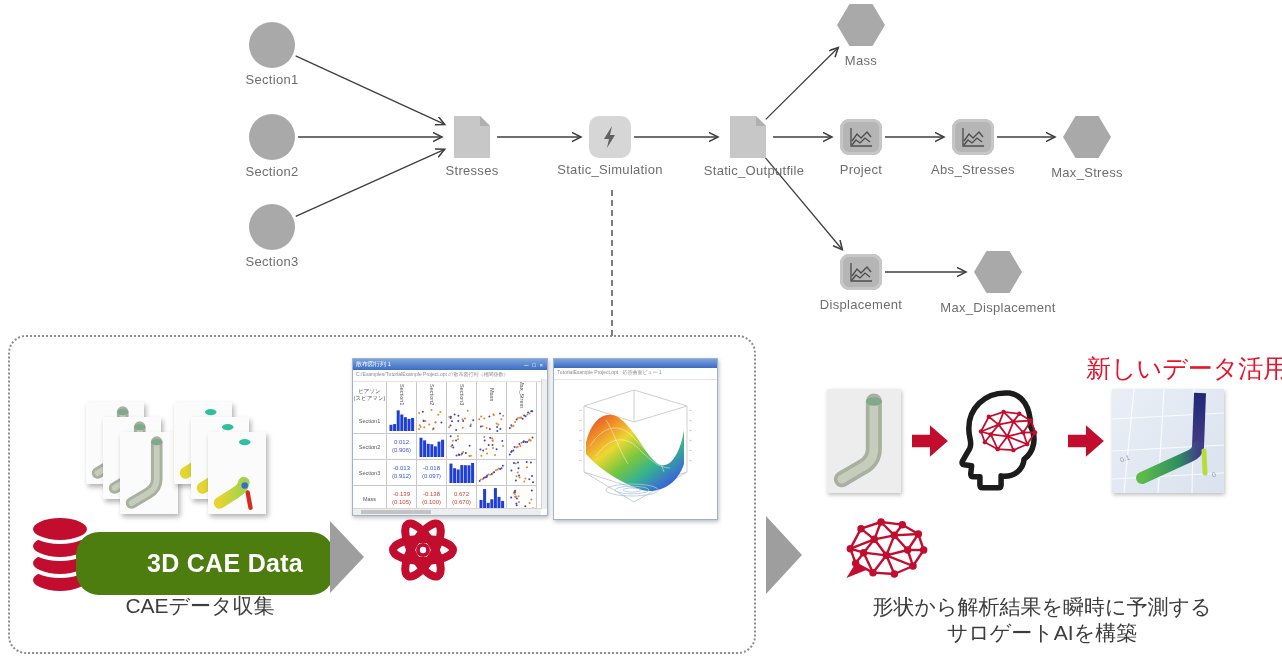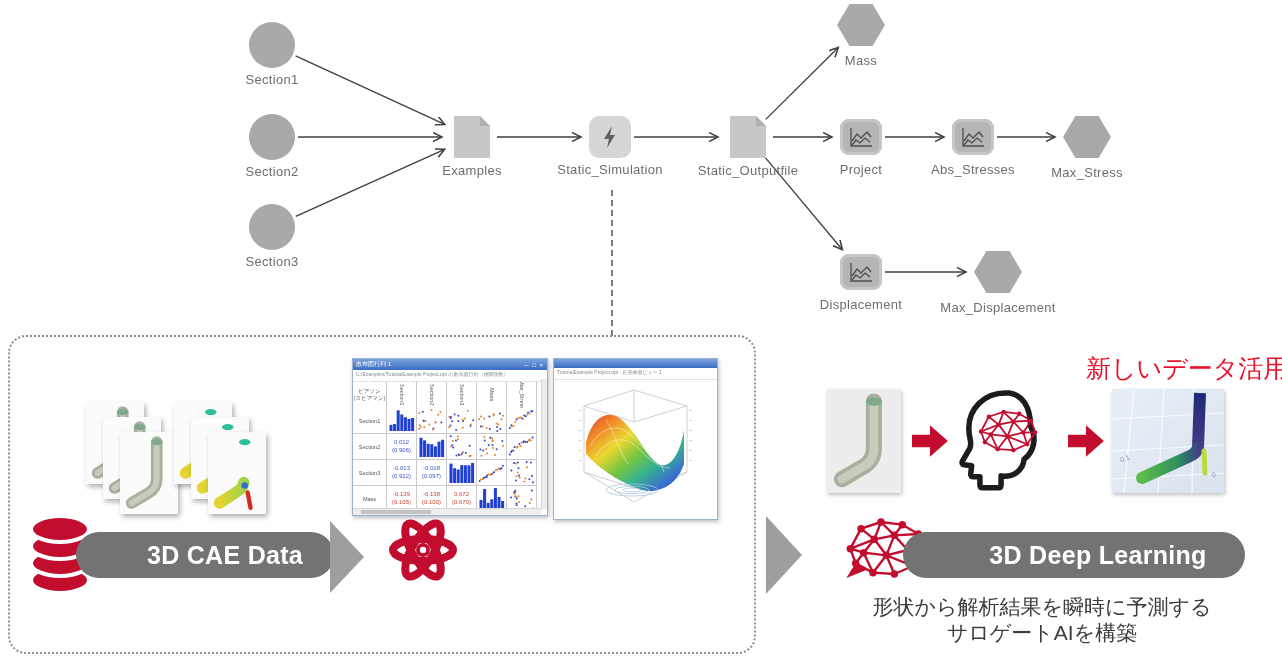--- a/index.html
+++ b/index.html
@@ -21,21 +21,21 @@
             font-size:13px;color:#6e6e6e;letter-spacing:.3px;}
   .dash-connector{position:absolute;left:611px;top:190px;height:146px;width:0;
                   border-left:2px dashed #7d7d7d;}
   
   .box{position:absolute;border-radius:18px;}
   .box-left{left:8px;top:335px;width:744px;height:315px;border:2px dotted #8f8f8f;}
   
   .card{position:absolute;width:58px;height:82px;background:#fbfbfb;
         box-shadow:2px 3px 5px rgba(0,0,0,.30);}
   
-  .pill{position:absolute;height:46px;border-radius:23px;background:#737373;color:#fff;
+  .pill{position:absolute;height:63px;border-radius:23px;background:#4d7c0f;color:#fff;
         font-weight:bold;font-size:25px;display:flex;align-items:center;justify-content:center;
         letter-spacing:.3px;}
   .caption{position:absolute;color:#3d3d3d;font-size:21px;text-align:center;white-space:nowrap;}
   .tri{position:absolute;background:#9e9e9e;clip-path:polygon(0 0,100% 50%,0 100%);}
   .tag-red{position:absolute;color:#e8132b;font-size:25px;font-weight:500;white-space:nowrap;}
   
   .win{position:absolute;background:#fff;border:1px solid #9db3cc;box-shadow:1px 2px 4px rgba(0,0,0,.25);}
   #mx-win{left:352px;top:358px;width:194px;height:156px;}
   .win-title{height:11px;background:linear-gradient(#7ba3e0,#3a6cc0);display:flex;align-items:center;
              padding:0 3px;color:#fff;font-size:6px;white-space:nowrap;overflow:hidden;}
@@ -98,36 +98,36 @@
         </div>
         <div class="wf-node" style="left: 272px; top: 227px;">
           <div class="wf-shape sh-circle"></div>
           <div class="wf-label" style="top: 27px;">Section3</div>
         </div>
         <div class="wf-node" style="left: 472px; top: 137px;">
           <svg class="wf-shape" width="38" height="44" viewBox="0 0 38 44">
             <path d="M1 1 h26 l10 10 v32 h-36 z" fill="#c7c7c7"></path>
             <path d="M27 1 l10 10 h-10 z" fill="#b0b0b0"></path>
           </svg>
-          <div class="wf-label" style="top: 26px;">Examples</div>
+          <div class="wf-label" style="top: 26px;">Stresses</div>
         </div>
         <div class="wf-node" style="left: 610px; top: 137px;">
           <div class="wf-shape sh-task">
             <svg width="24" height="24" viewBox="0 0 24 24">
               <path d="M14 1 L6 14 h5 l-2 9 8-13 h-5 z" fill="#616161"></path>
             </svg>
           </div>
           <div class="wf-label" style="top: 25px;">Static_Simulation</div>
         </div>
         <div class="wf-node" style="left: 748px; top: 137px;">
           <svg class="wf-shape" width="38" height="44" viewBox="0 0 38 44">
             <path d="M1 1 h26 l10 10 v32 h-36 z" fill="#c7c7c7"></path>
             <path d="M27 1 l10 10 h-10 z" fill="#b0b0b0"></path>
           </svg>
-          <div class="wf-label" style="top: 26px;">Static_Outputfile</div>
+          <div class="wf-label" style="top: 26px; margin-left: 6px;">Static_Outputfile</div>
         </div>
         <div class="wf-node" style="left: 861px; top: 25px;">
           <div class="wf-shape sh-hex"></div>
           <div class="wf-label" style="top: 28px;">Mass</div>
         </div>
         <div class="wf-node" style="left: 861px; top: 137px;">
           <div class="wf-shape sh-chart">
             <svg width="28" height="24" viewBox="0 0 28 24">
               <g stroke="#4d4d4d" fill="none" stroke-width="1.3">
                 <path d="M4 3 V21 H25"></path>
@@ -251,20 +251,21 @@
     <g fill="#c30d2e" stroke="#fff" stroke-width="4">
       <ellipse cx="30" cy="66" rx="29" ry="13"></ellipse>
       <ellipse cx="30" cy="49" rx="29" ry="13"></ellipse>
       <ellipse cx="30" cy="32" rx="29" ry="13"></ellipse>
       <ellipse cx="30" cy="15" rx="29" ry="13"></ellipse>
     </g>
   </svg>
   <div class="pill" style="left:76px;top:532px;width:218px;padding-left:40px;">
     <span>3D CAE Data</span>
   </div>
+  <div class="caption" style="left:75px;top:592px;width:250px;">CAEデータ収集</div>
 
   <div class="tri" style="left:330px;top:521px;width:34px;height:72px;"></div>
 
   <div class="win" id="mx-win">
     <div class="win-title">
       <span class="wt-text">散布図行列 1</span>
       <span class="wt-btns">─ □ ×</span>
     </div>
     <div class="win-info">C:/Examples/TutorialExample Project.opt の散布図行列（相関係数）</div>
     <div id="mx-grid">
@@ -787,19 +788,16 @@
       <circle cx="51" cy="37" r="2.8" fill="#c30d2e"></circle>
       <circle cx="37" cy="43" r="2.8" fill="#c30d2e"></circle>
       <circle cx="21" cy="42" r="2.8" fill="#c30d2e"></circle>
       <circle cx="8" cy="35" r="2.8" fill="#c30d2e"></circle>
       <circle cx="22" cy="17" r="2.8" fill="#c30d2e"></circle>
       <circle cx="37" cy="14" r="2.8" fill="#c30d2e"></circle>
       <circle cx="31" cy="29" r="2.8" fill="#c30d2e"></circle>
       <circle cx="47" cy="25" r="2.8" fill="#c30d2e"></circle>
       <circle cx="14" cy="27" r="2.8" fill="#c30d2e"></circle>
     </svg>
-  <div class="pill" style="left:903px;top:532px;width:294px;padding-left:48px;">
-    <span>3D Deep Learning</span>
-  </div>
   <div class="dl-caption" style="top:619px;">サロゲートAIを構築</div>
   <div class="dl-caption" style="top:593px;">形状から解析結果を瞬時に予測する</div>
 
 </div>
 
 </body></html>

